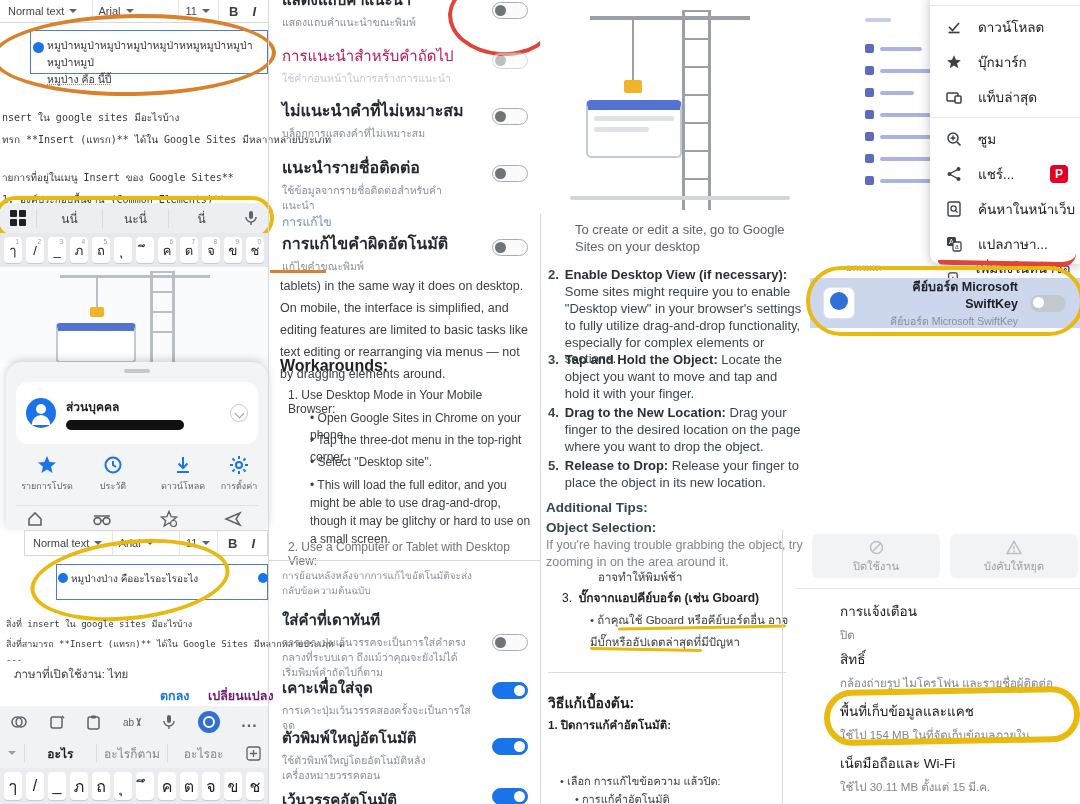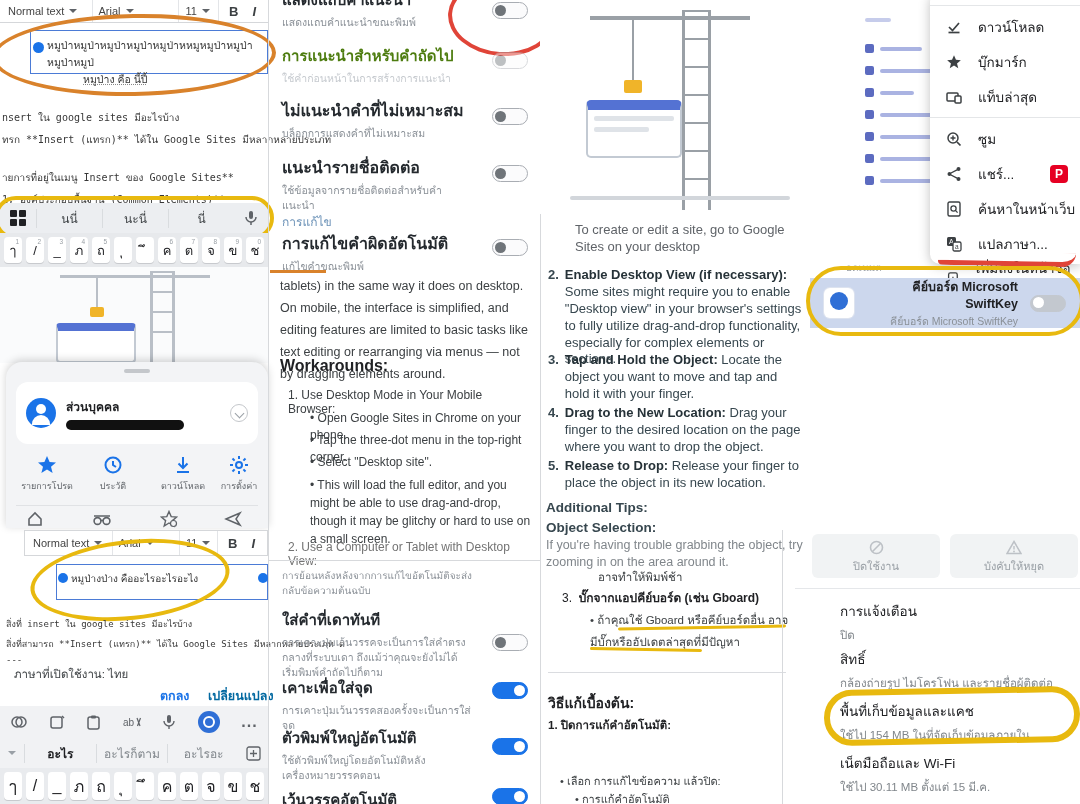--- a/index.html
+++ b/index.html
@@ -14,21 +14,21 @@
   .tgl.on { background:#1a73e8; border-color:#1a73e8; }
   .tgl.on::after { left:auto; right:2px; background:#fff; }
   .tgl.dim { opacity:.45; }
   .tgl.knob-white { background:#c3c8cf; border-color:#c3c8cf; }
   .tgl.knob-white::after { background:#fff; }
   
   .set-row { position:absolute; left:282px; width:246px; display:flex; justify-content:space-between; }
   .set-txt { width:190px; }
   .set-title { font-size:15px; color:#24292e; font-weight:bold; letter-spacing:0; }
   .set-sub { font-size:10.5px; color:#8a9097; margin-top:3px; line-height:1.45; }
-  .dim-txt .set-title { color:#4d7c0f; font-weight:bold; }
+  .dim-txt .set-title { color:#be185d; font-weight:normal; }
   .dim-txt .set-sub { color:#c6cacf; }
   
   .dtoolbar { position:absolute; background:#fff; border-bottom:1px solid #d5d7da; display:flex; align-items:center; gap:6px; font-size:11px; color:#444; padding:0 8px; }
   .dd { display:flex; align-items:center; gap:5px; border-right:1px solid #e3e5e8; padding-right:8px; height:100%; }
   .caret { width:0; height:0; border-left:4px solid transparent; border-right:4px solid transparent; border-top:4px solid #5f6368; }
   .bi { font-weight:bold; font-size:13px; color:#3c4043; padding:0 4px; }
   .it { font-style:italic; font-weight:bold; }
   .txtbox { position:absolute; border:1.5px solid #4b7bd6; background:#fff; font-size:11px; color:#333; padding:6px 8px; line-height:1.6; }
   .handle { position:absolute; width:11px; height:11px; border-radius:50%; background:#1a73e8; }
   .mono { font-family:"DejaVu Sans Mono", monospace; }
@@ -92,21 +92,21 @@
     <div class="dd" style="width:36px;">
         <span>11</span>
         <span class="caret"></span>
       </div>
     <span class="bi">B</span>
     <span class="bi it">I</span>
   </div>
 
   <div class="txtbox" style="left:30px;top:30px;width:238px;height:44px;font-size:10.5px;padding-left:16px;">
     <div>หมูป่าหมูป่าหมูป่าหมูป่าหมูป่าหหมูหมูป่าหมูป่าหมูป่าหมูป่</div>
-    <div style="text-decoration:underline dotted #888;display:inline-block;margin-left:36px;">หมูป่าง คือ นี้ปี้</div>
+    <div style="text-decoration:underline dotted #888;display:inline-block;">หมูป่าง คือ นี้ปี้</div>
   </div>
   <div class="handle" style="left:33px;top:42px;"></div>
   <div class="ann" style="left:-8px;top:14px;width:284px;height:82px;border:4px solid #d9822b;transform:rotate(-1deg);"></div>
 
   <div class="docline mono" style="left:2px;top:110px;">nsert ใน google sites มีอะไรบ้าง</div>
   <div class="docline mono" style="left:2px;top:132px;">ทรก **Insert (แทรก)** ได้ใน Google Sites มีหลากหลายประเภท</div>
   <div class="docline mono" style="left:2px;top:170px;">ายการที่อยู่ในเมนู Insert ของ Google Sites**</div>
   <div class="docline mono" style="left:2px;top:192px;">1, องค์ประกอบพื้นฐาน (Common Elements)**</div>
 
   <div class="sugbar" style="left:0;top:203px;width:268px;height:30px;">
@@ -277,21 +277,21 @@
   <div class="handle" style="left:58px;top:573px;width:10px;height:10px;"></div>
   <div class="handle" style="left:258px;top:573px;width:10px;height:10px;"></div>
   <div class="ann" style="left:30px;top:540px;width:200px;height:80px;border:4px solid #e8b90f;transform:rotate(-6deg);"></div>
 
   <div class="docline mono" style="left:6px;top:617px;font-size:9px;">สิ่งที่ insert ใน google sites มีอะไรบ้าง</div>
   <div class="docline mono" style="left:6px;top:637px;font-size:9px;">สิ่งที่สามารถ **Insert (แทรก)** ได้ใน Google Sites มีหลากหลายประเภท ด</div>
   <div class="docline mono" style="left:6px;top:655px;font-size:9px;">---</div>
 
   <div class="abs" style="left:14px;top:665px;font-size:11.5px;color:#3c4043;">ภาษาที่เปิดใช้งาน: ไทย</div>
   <div class="abs" style="left:160px;top:686px;font-size:12.5px;color:#1a73e8;font-weight:bold;">ตกลง</div>
-  <div class="abs" style="left:208px;top:686px;font-size:12.5px;color:#0369a1;font-weight:bold;">เปลี่ยนแปลง</div>
+  <div class="abs" style="left:208px;top:686px;font-size:12.5px;color:#701a75;font-weight:bold;">เปลี่ยนแปลง</div>
 
   <div class="abs" style="left:0;top:706px;width:268px;height:32px;background:#f1f2f4;display:flex;align-items:center;justify-content:space-around;">
     <svg width="18" height="16" viewBox="0 0 18 16">
         <circle cx="7" cy="8" r="5" fill="none" stroke="#5f6368" stroke-width="1.5"></circle>
         <circle cx="11" cy="8" r="5" fill="none" stroke="#5f6368" stroke-width="1.5"></circle>
       </svg>
     <svg width="17" height="17" viewBox="0 0 17 17">
         <rect x="2" y="3" width="11" height="11" rx="2" fill="none" stroke="#5f6368" stroke-width="1.5"></rect>
         <path d="M13 2l2 2" stroke="#5f6368" stroke-width="1.5"></path>
       </svg>

